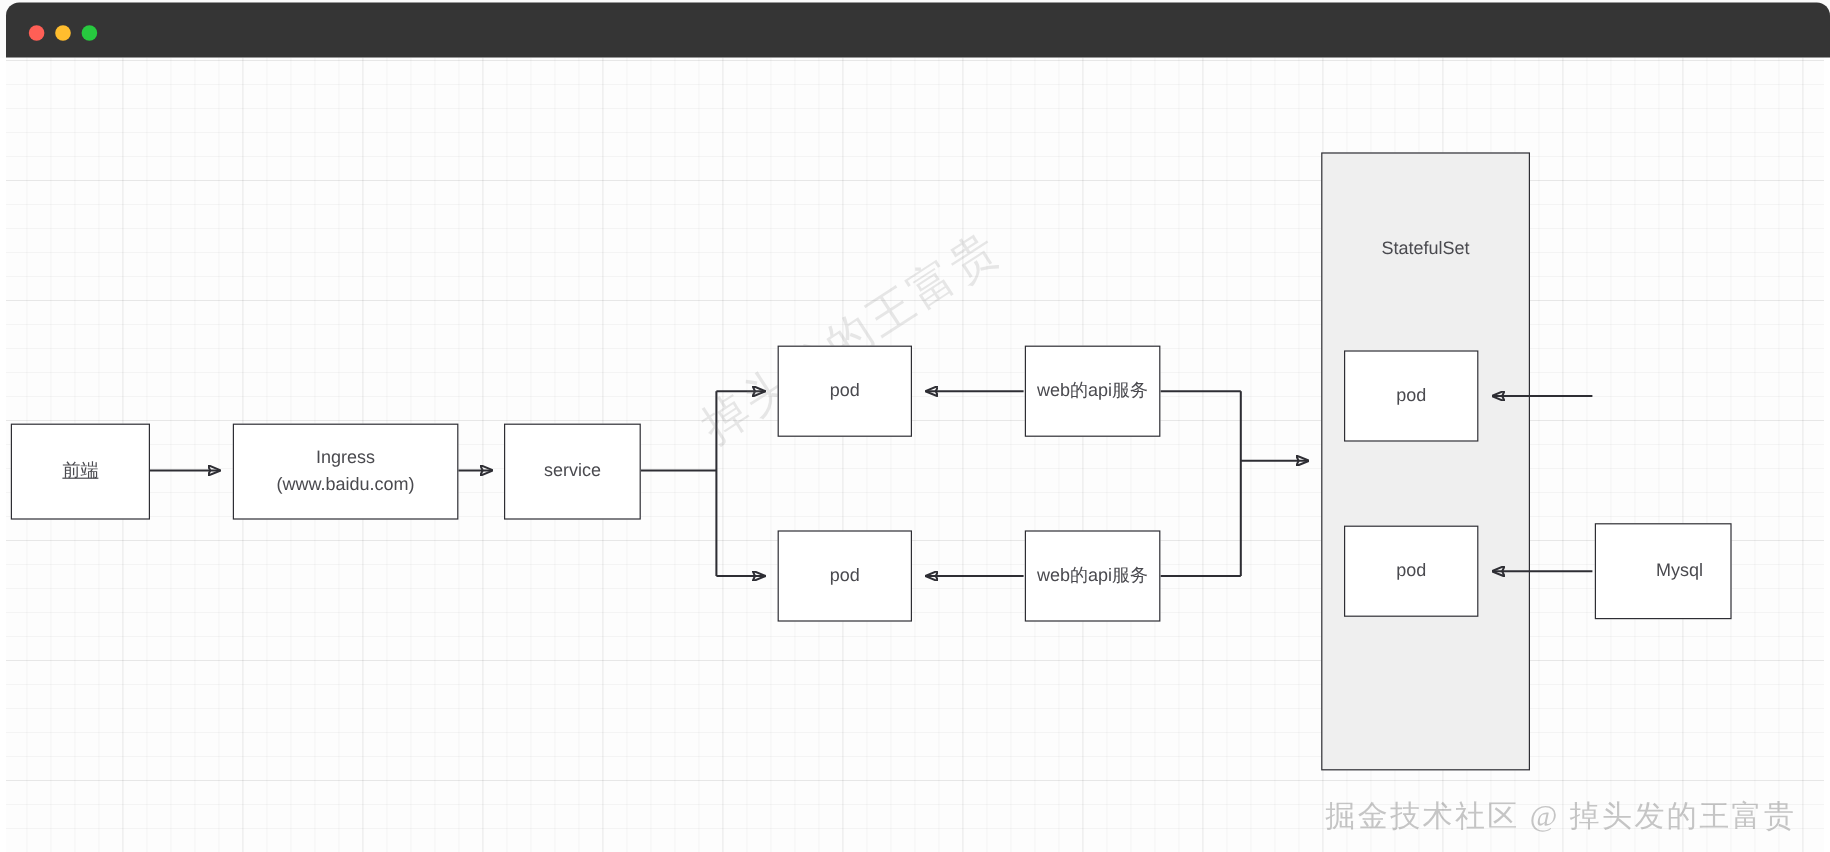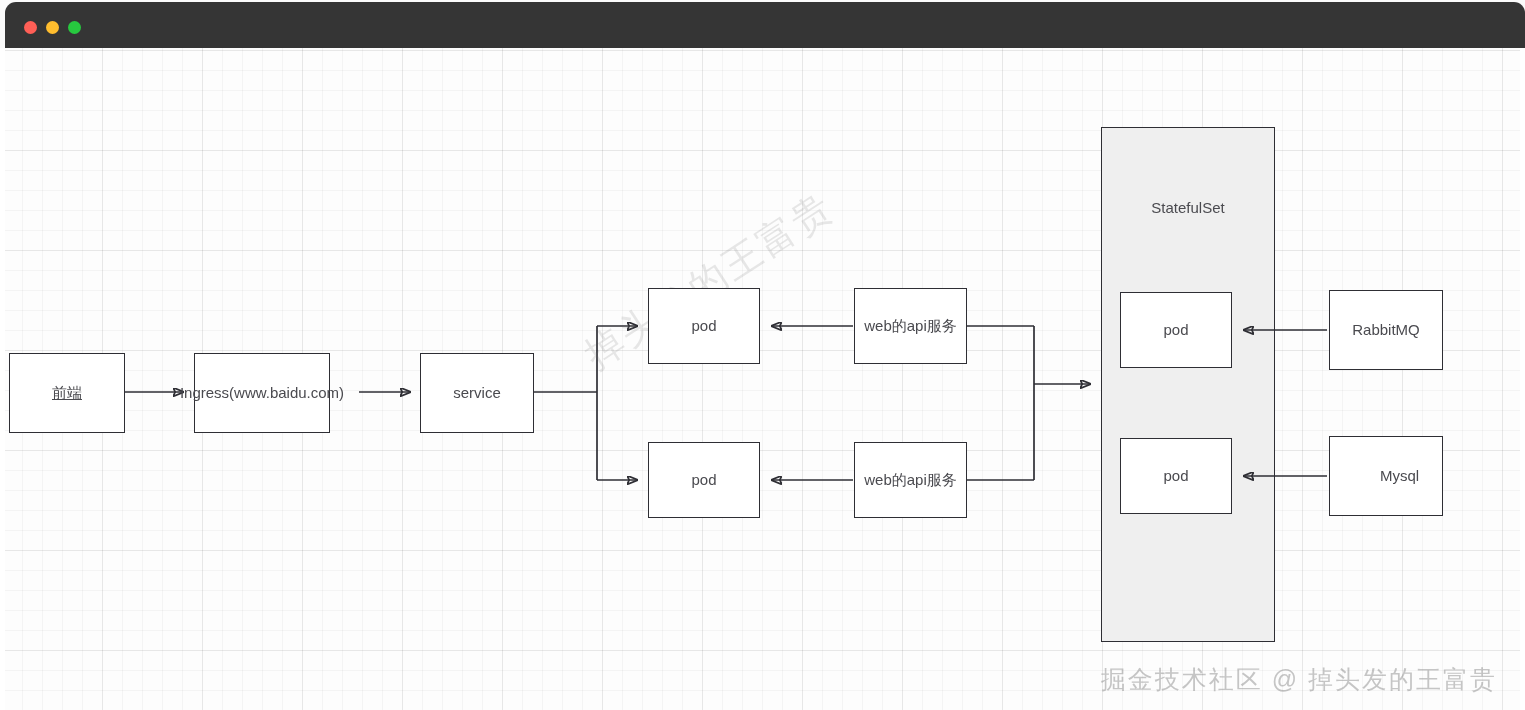--- a/index.html
+++ b/index.html
@@ -127,21 +127,21 @@
     font-family: "DejaVu Sans", sans-serif;
   }
   .wm-corner {
     position: absolute;
     right: 28px; bottom: 14px;
     font-size: 25px;
     color: rgba(120,120,120,0.42);
     letter-spacing: 2px;
     z-index: 9;
     pointer-events: none;
-    font-family: Liberation Sans, sans-serif;
+    font-family: Liberation Serif, serif;
     white-space: nowrap;
   }
 </style>
 </head>
 <body>
 
 <div class="window">
 
   <div class="titlebar">
     <div class="lights">
@@ -185,21 +185,21 @@
 
 
     <div class="node container-node" style="left:1101px; top:79px; width:174px; height:515px;">
       <span class="container-label">StatefulSet</span>
     </div>
 
     <div class="node" style="left:9px; top:305px; width:116px; height:80px;text-decoration:underline;">
       <span>前端</span>
     </div>
 
-    <div class="node node-multiline" style="left:194px; top:305px; width:136px; height:80px; flex-direction:row;">
+    <div class="node node-multiline" style="left:194px; top:305px; width:188px; height:80px; flex-direction:column;">
       <span>Ingress</span>
       <span>(www.baidu.com)</span>
     </div>
 
     <div class="node" style="left:420px; top:305px; width:114px; height:80px;text-align:right;">
       <span>service</span>
     </div>
 
     <div class="node" style="left:648px; top:240px; width:112px; height:76px;">
       <span>pod</span>
@@ -218,23 +218,20 @@
     </div>
 
     <div class="node" style="left:1120px; top:244px; width:112px; height:76px;">
       <span>pod</span>
     </div>
 
     <div class="node" style="left:1120px; top:390px; width:112px; height:76px;">
       <span>pod</span>
     </div>
 
-    <div class="node" style="left:1329px; top:242px; width:114px; height:80px;">
-      <span>RabbitMQ</span>
-    </div>
 
     <div class="node" style="left:1329px; top:388px; width:114px; height:80px;padding-left:33px;">
       <span>Mysql</span>
     </div>
 
     <div class="wm-diagonal">掉头发的王富贵</div>
 
     <div class="wm-corner">掘金技术社区 @ 掉头发的王富贵</div>
 
   </div>

